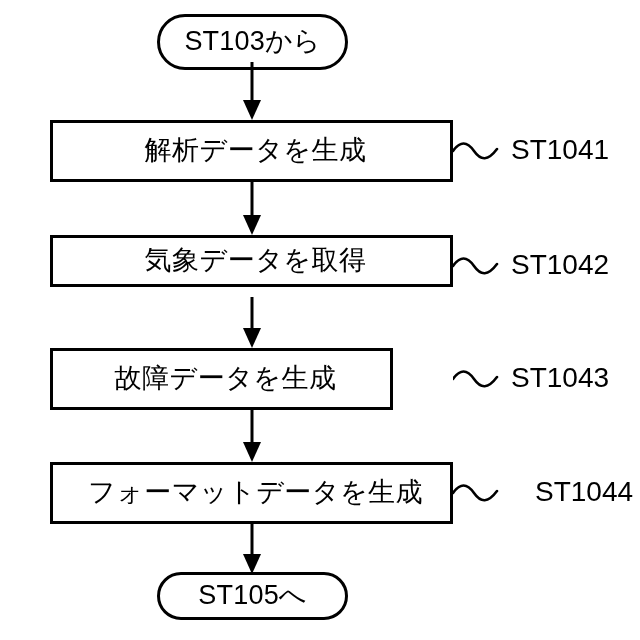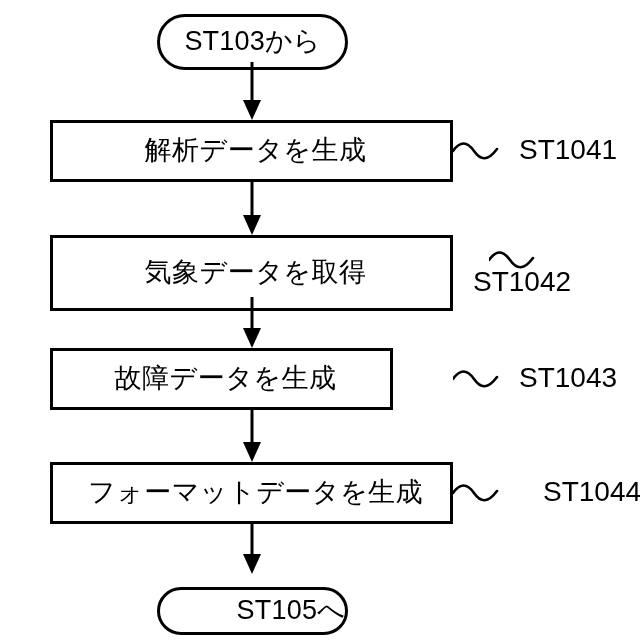--- a/index.html
+++ b/index.html
@@ -73,21 +73,21 @@
     height: 30px;
   }
   .ref .squiggle {
     display: block;
     flex: 0 0 auto;
   }
   .ref .ref-text {
     font-size: 28px;
     line-height: 1;
     white-space: nowrap;
-    margin-left: 20px;
+    margin-left: 12px;
     transform: translateY(-1px);
   }
 </style>
 </head>
 <body>
 
 <div id="canvas">
 
   <div class="terminator" style="left:157px; top:14px; width:191px; height:56px;">
     <span class="label">ST103から</span>
@@ -106,24 +106,24 @@
       <path d="M0,9 C7,-1 14,-1 21,9 C28,19 35,19 44,7" fill="none" stroke="#000" stroke-width="2.6" stroke-linecap="round"></path>
     </svg>
     <span class="ref-text">ST1041</span>
   </div>
 
   <svg class="arrow" style="left:238px; top:182px; width:28px; height:53px;" viewBox="0 0 28 53">
     <line x1="14" y1="0" x2="14" y2="39" stroke="#000" stroke-width="3"></line>
     <polygon points="5,33 23,33 14,53" fill="#000"></polygon>
   </svg>
 
-  <div class="process" style="left:50px; top:235px; width:403px; height:76px;">
+  <div class="process" style="left:50px; top:235px; width:403px; height:52px;">
     <span class="label">気象データを取得</span>
   </div>
-  <div class="ref" style="left:453px; top:251px;flex-direction:column;">
+  <div class="ref" style="left:453px; top:251px;">
     <svg class="squiggle" width="46" height="18" viewBox="0 0 46 18">
       <path d="M0,9 C7,-1 14,-1 21,9 C28,19 35,19 44,7" fill="none" stroke="#000" stroke-width="2.6" stroke-linecap="round"></path>
     </svg>
     <span class="ref-text">ST1042</span>
   </div>
 
   <svg class="arrow" style="left:238px; top:297px; width:28px; height:51px;" viewBox="0 0 28 51">
     <line x1="14" y1="0" x2="14" y2="37" stroke="#000" stroke-width="3"></line>
     <polygon points="5,31 23,31 14,51" fill="#000"></polygon>
   </svg>
@@ -151,17 +151,17 @@
       <path d="M0,9 C7,-1 14,-1 21,9 C28,19 35,19 44,7" fill="none" stroke="#000" stroke-width="2.6" stroke-linecap="round"></path>
     </svg>
     <span class="ref-text">ST1044</span>
   </div>
 
   <svg class="arrow" style="left:238px; top:524px; width:28px; height:50px;" viewBox="0 0 28 50">
     <line x1="14" y1="0" x2="14" y2="36" stroke="#000" stroke-width="3"></line>
     <polygon points="5,30 23,30 14,50" fill="#000"></polygon>
   </svg>
 
-  <div class="terminator" style="left:157px; top:587px; width:191px; height:48px;justify-content:flex-end;">
+  <div class="terminator" style="left:157px; top:572px; width:191px; height:48px;">
     <span class="label">ST105へ</span>
   </div>
 
 </div>
 
 </body></html>

